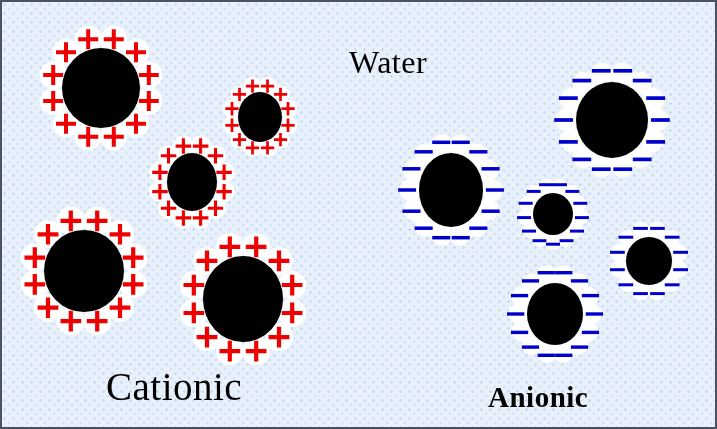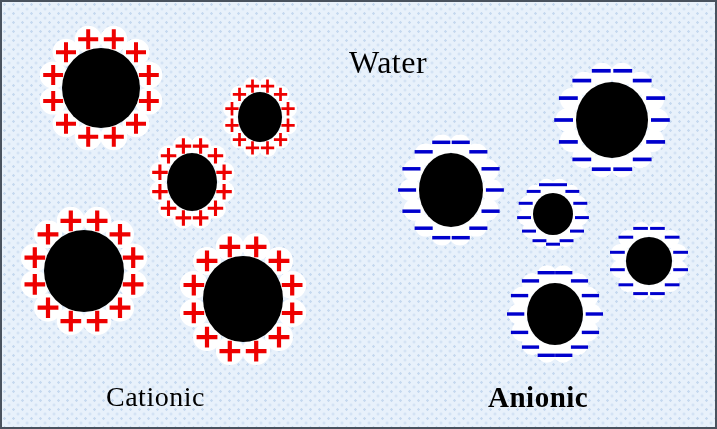--- a/index.html
+++ b/index.html
@@ -38,21 +38,21 @@
   }
   .label {
     position: absolute;
     color: #000000;
     line-height: 1;
     white-space: nowrap;
     z-index: 2;
     letter-spacing: 0.5px;
   }
   .label-water    { left: 349px; top: 46px;  font-size: 32px; }
-  .label-cationic { left: 106px; top: 383px; font-size: 28px; }
+  .label-cationic { left: 106px; top: 367px; font-size: 39px; }
   .label-anionic  { left: 488px; top: 383px; font-size: 29px; font-weight: bold; }
 </style>
 </head>
 <body>
 
 <div class="canvas">
   <svg class="particles" width="717" height="429" viewBox="0 0 717 429">
       <g>
         <circle cx="113.8" cy="39.2" r="13.5" fill="#ffffff"></circle>
         <circle cx="136.0" cy="52.3" r="13.5" fill="#ffffff"></circle>

